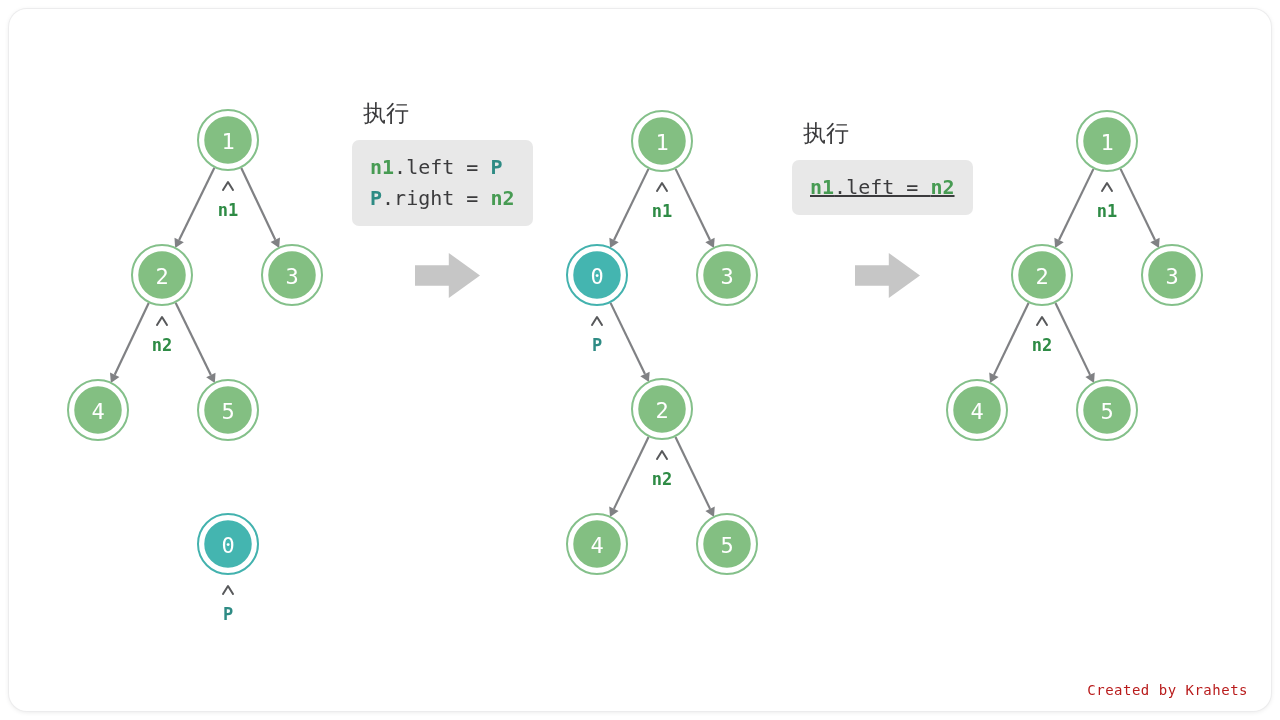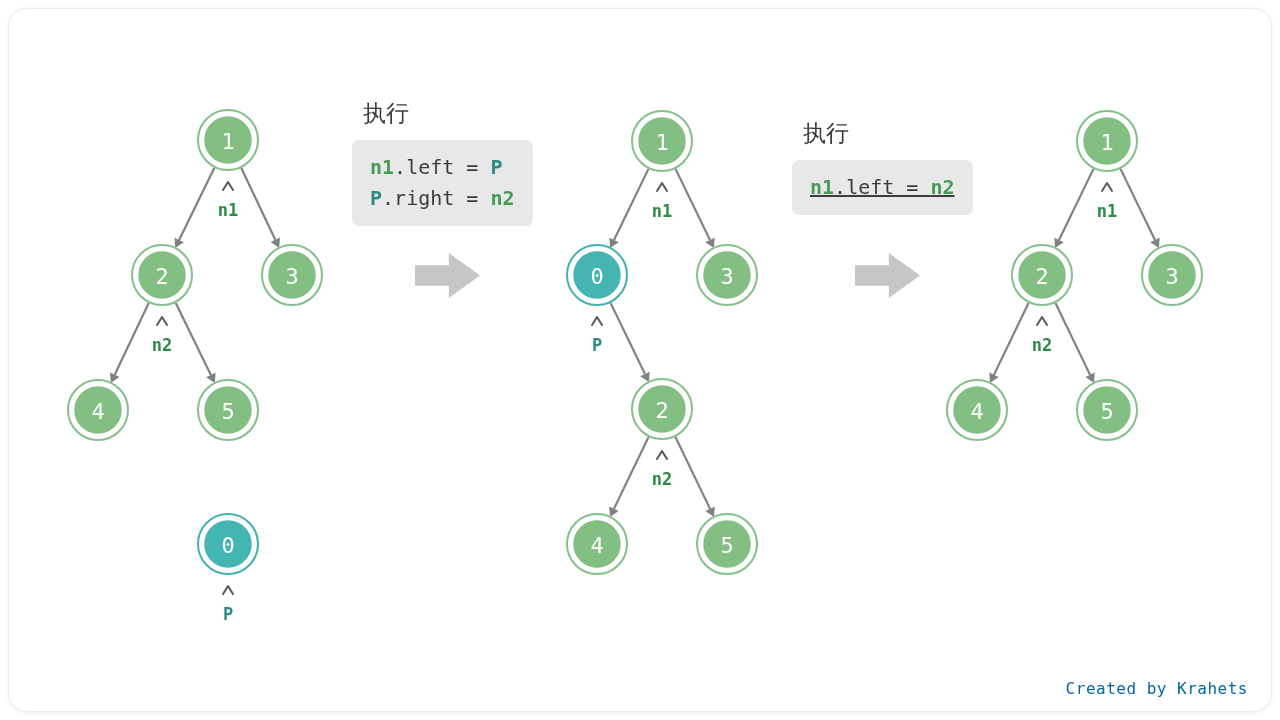--- a/index.html
+++ b/index.html
@@ -95,22 +95,22 @@
     box-sizing: border-box;
   }
   .code-box .g { color: #479b53; font-weight: bold; }
   .code-box .t { color: #2e8b84; font-weight: bold; }
   .code-box .d { color: #3b3b3d; }
   .credit {
     position: absolute;
     right: 32px;
     bottom: 22px;
     font-family: "DejaVu Sans Mono", "Liberation Mono", monospace;
-    font-size: 16px;
-    color: #0369a1;
+    font-size: 14px;
+    color: #b91c1c;
     letter-spacing: 0.5px;
   }
 </style>
 </head>
 <body>
 
 <div id="stage">
   <div class="card"></div>
 
   <svg class="layer" id="svg-layer">

